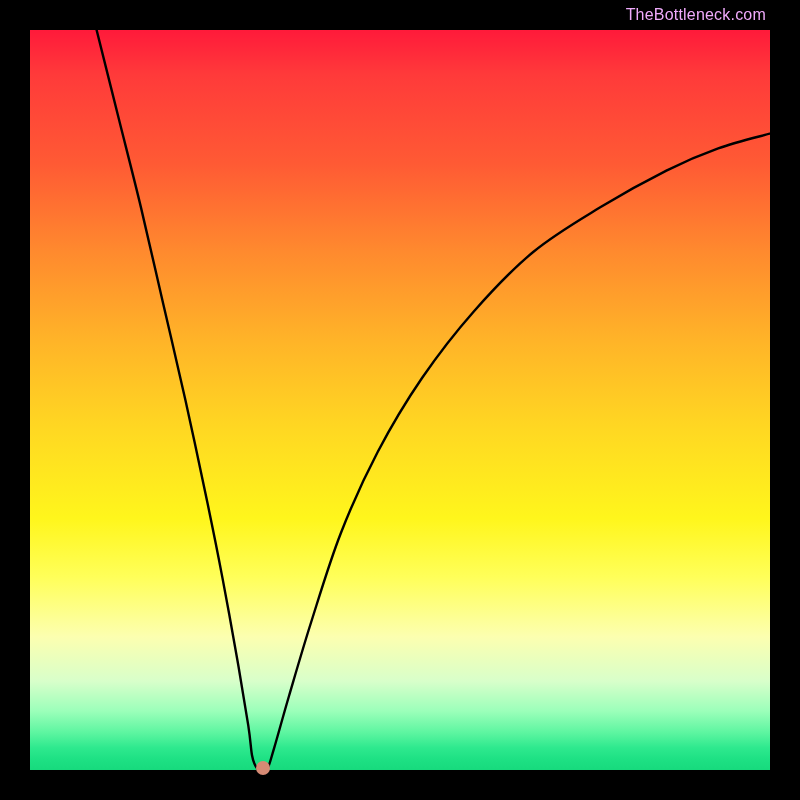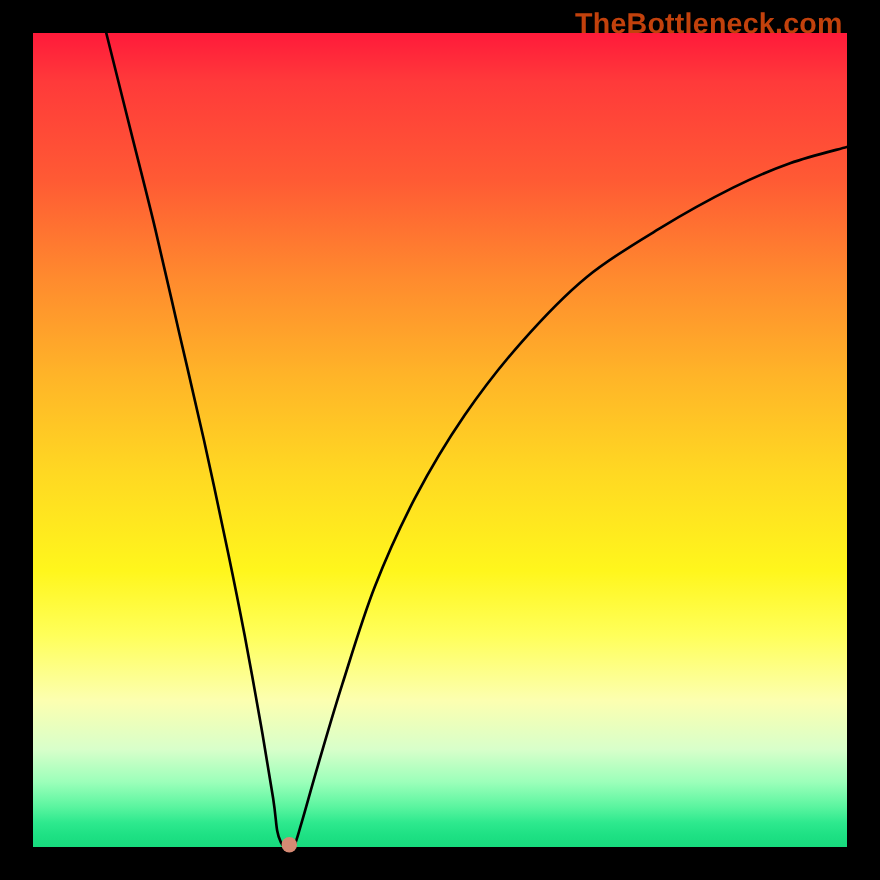--- a/index.html
+++ b/index.html
@@ -47,23 +47,23 @@
       #2ee98e 97%,
       #1ee184 98.5%,
       #17da7d 100%
     );
   }
   .watermark {
     position: absolute;
     top: 6px;
     right: 34px;
     font-family: Arial, Helvetica, sans-serif;
-    font-size: 26px;
-    font-weight: 700;
-    color: #c2410c;
+    font-size: 16px;
+    font-weight: 400;
+    color: #f0abfc;
     letter-spacing: 0.2px;
     user-select: none;
   }
   svg.curve {
     position: absolute;
     left: 0;
     top: 0;
     width: 740px;
     height: 740px;
   }

